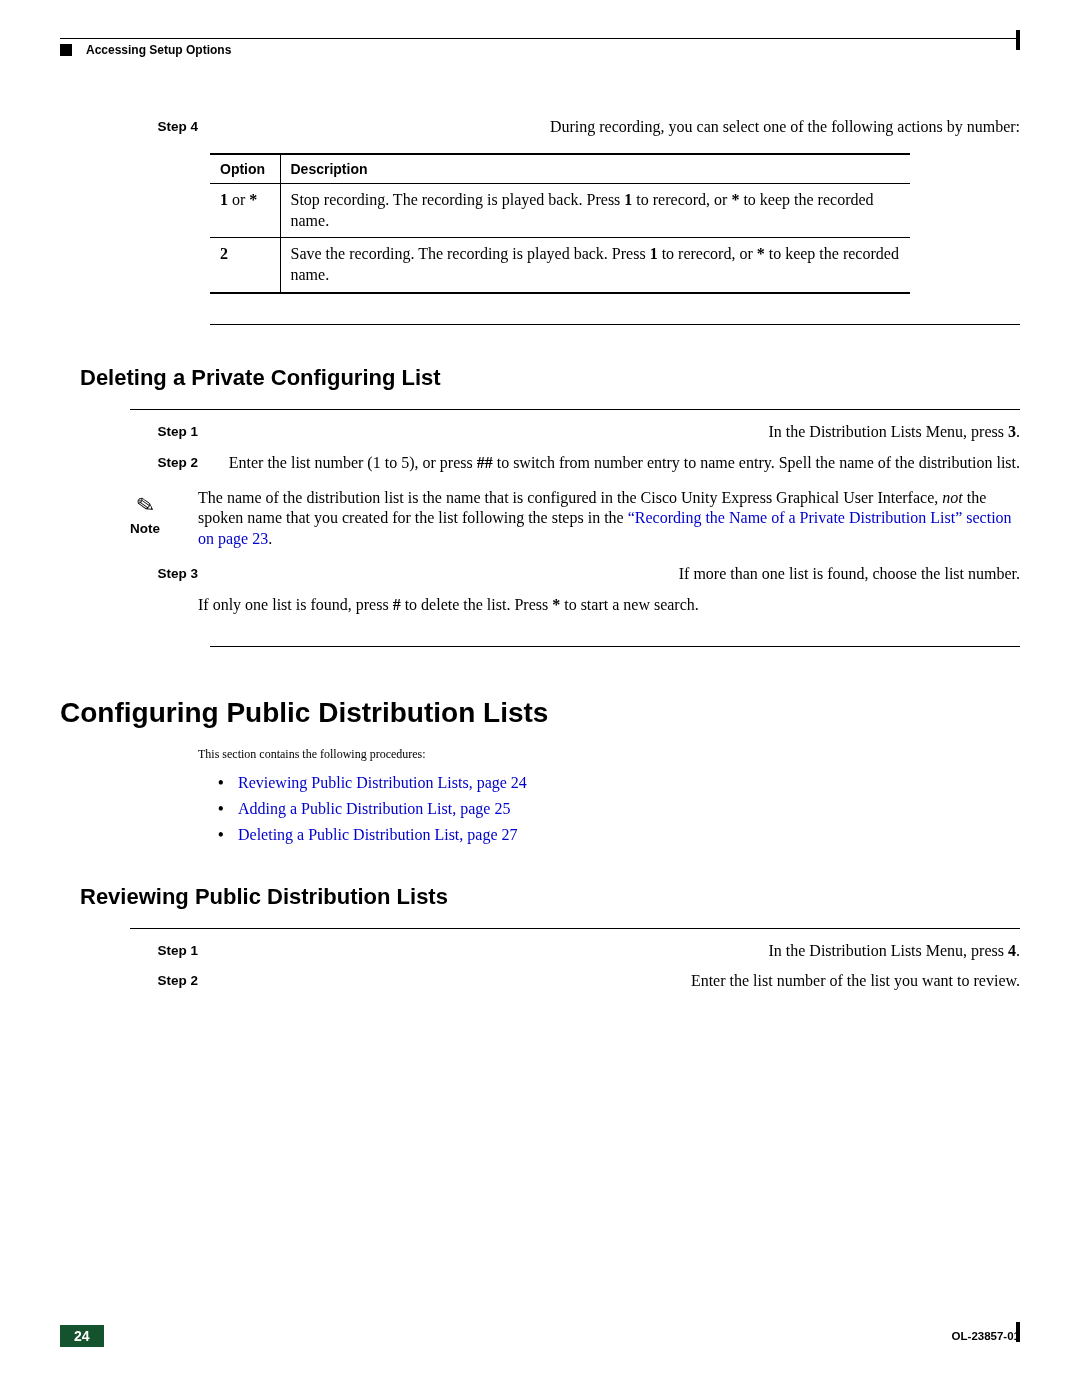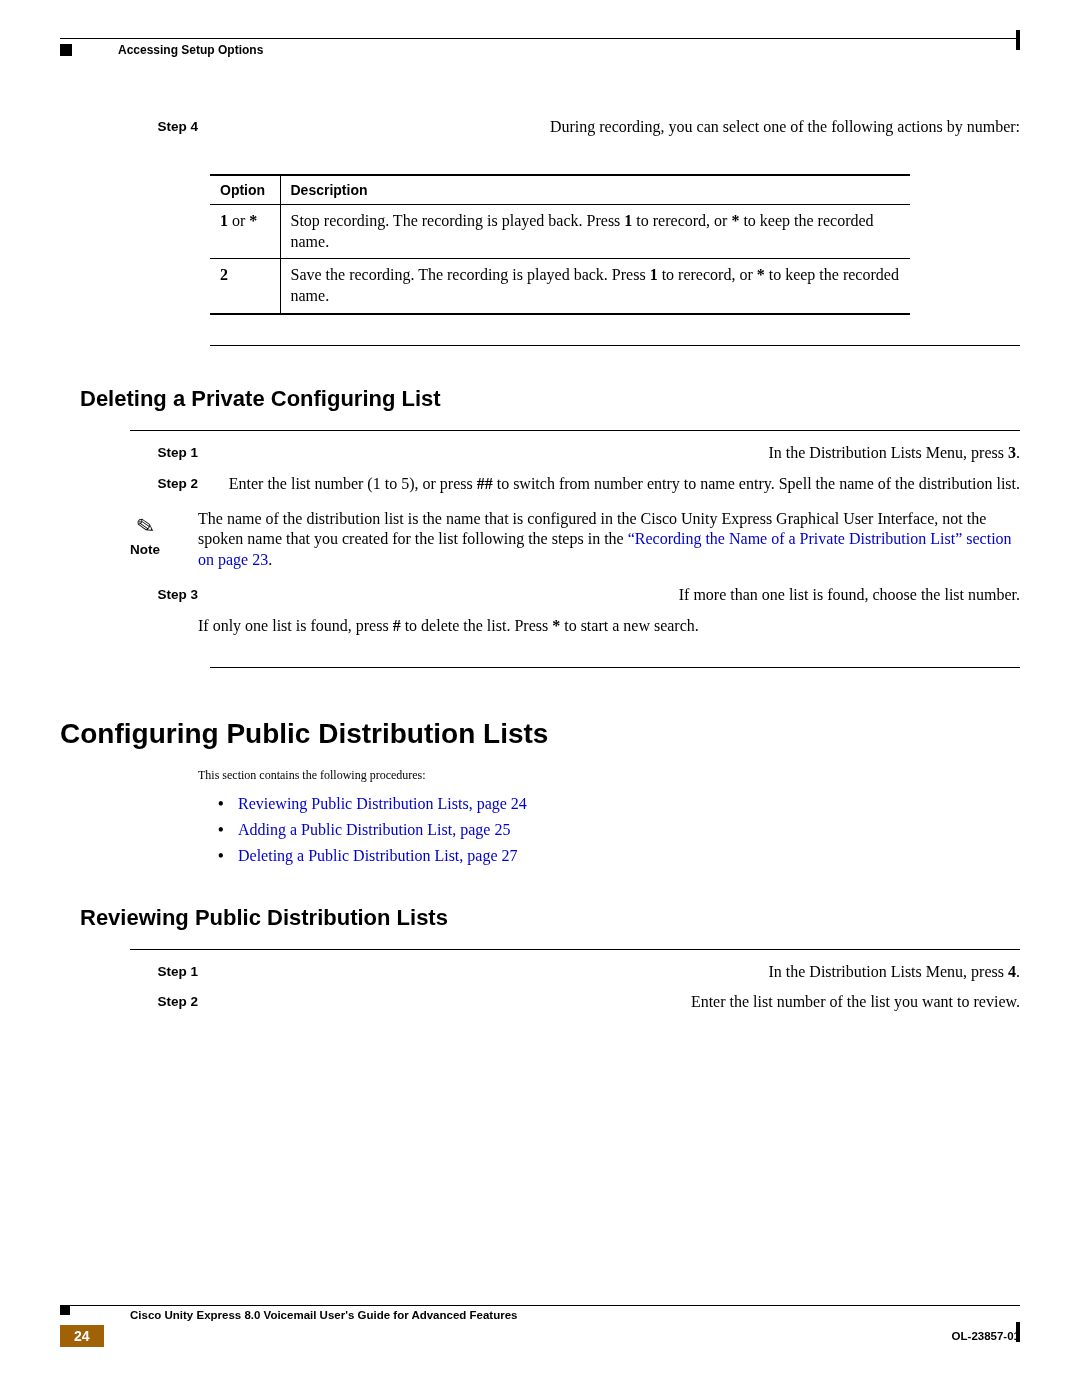--- a/index.html
+++ b/index.html
@@ -23,21 +23,20 @@
     background: #000;
   }
   .crop-tr { top: 30px; right: 60px; }
   .crop-br { bottom: 55px; right: 60px; }
   .header-row {
     display: flex;
     align-items: center;
     border-top: 1.5px solid #000;
     padding-top: 4px;
     margin-bottom: 60px;
-    gap: 32px;
   }
   .header-square {
     width: 12px;
     height: 12px;
     background: #000;
     margin-right: 14px;
   }
   .header-text {
     font-family: Arial, Helvetica, sans-serif;
     font-weight: bold;
@@ -61,21 +60,21 @@
     flex: 1;
     line-height: 1.3;
     font-size: 16px;
   }
   .step-body-extra {
     margin: 6px 0 10px 138px;
     font-size: 16px;
     line-height: 1.3;
   }
   .table-wrap {
-    margin: 36px 0 20px 150px;
+    margin: 15px 0 20px 150px;
   }
   table {
     border-collapse: collapse;
     width: 700px;
   }
   table th {
     font-family: Arial, Helvetica, sans-serif;
     font-weight: bold;
     font-size: 14px;
     text-align: left;
@@ -184,34 +183,34 @@
     font-weight: bold;
     font-size: 11.5px;
     padding-top: 3px;
   }
   .footer-bottom {
     display: flex;
     align-items: center;
     margin-top: 4px;
   }
   .page-badge {
-    background: #a16207;
+    background: #14532d;
     color: #fff;
     font-family: Arial, Helvetica, sans-serif;
     font-weight: bold;
     font-size: 14px;
     padding: 3px 14px;
   }
   .doc-id {
     margin-left: auto;
     font-family: Arial, Helvetica, sans-serif;
     font-weight: bold;
     font-size: 11.5px;
   }
-  .italic { }
+  .italic { font-style: italic; }
   .bold { font-weight: bold; }
 </style>
 </head>
 <body>
 
 <div class="page">
   <div class="crop-tr"></div>
   <div class="crop-br"></div>
 
   <div class="header-row">
@@ -290,22 +289,18 @@
   <div class="step-row">
     <div class="step-label">Step 1</div>
     <div class="step-body"><span>In the Distribution Lists Menu, press </span><span class="bold">4</span><span>.</span></div>
   </div>
   <div class="step-row">
     <div class="step-label">Step 2</div>
     <div class="step-body">Enter the list number of the list you want to review.</div>
   </div>
 
   <div class="footer">
-    <div class="footer-line">
-      <div class="footer-square-small"></div>
-      <div class="footer-title">Cisco Unity Express 8.0 Voicemail User's Guide for Advanced Features</div>
-    </div>
     <div class="footer-bottom">
       <div class="page-badge">24</div>
       <div class="doc-id">OL-23857-01</div>
     </div>
   </div>
 </div>
 
 </body></html>

